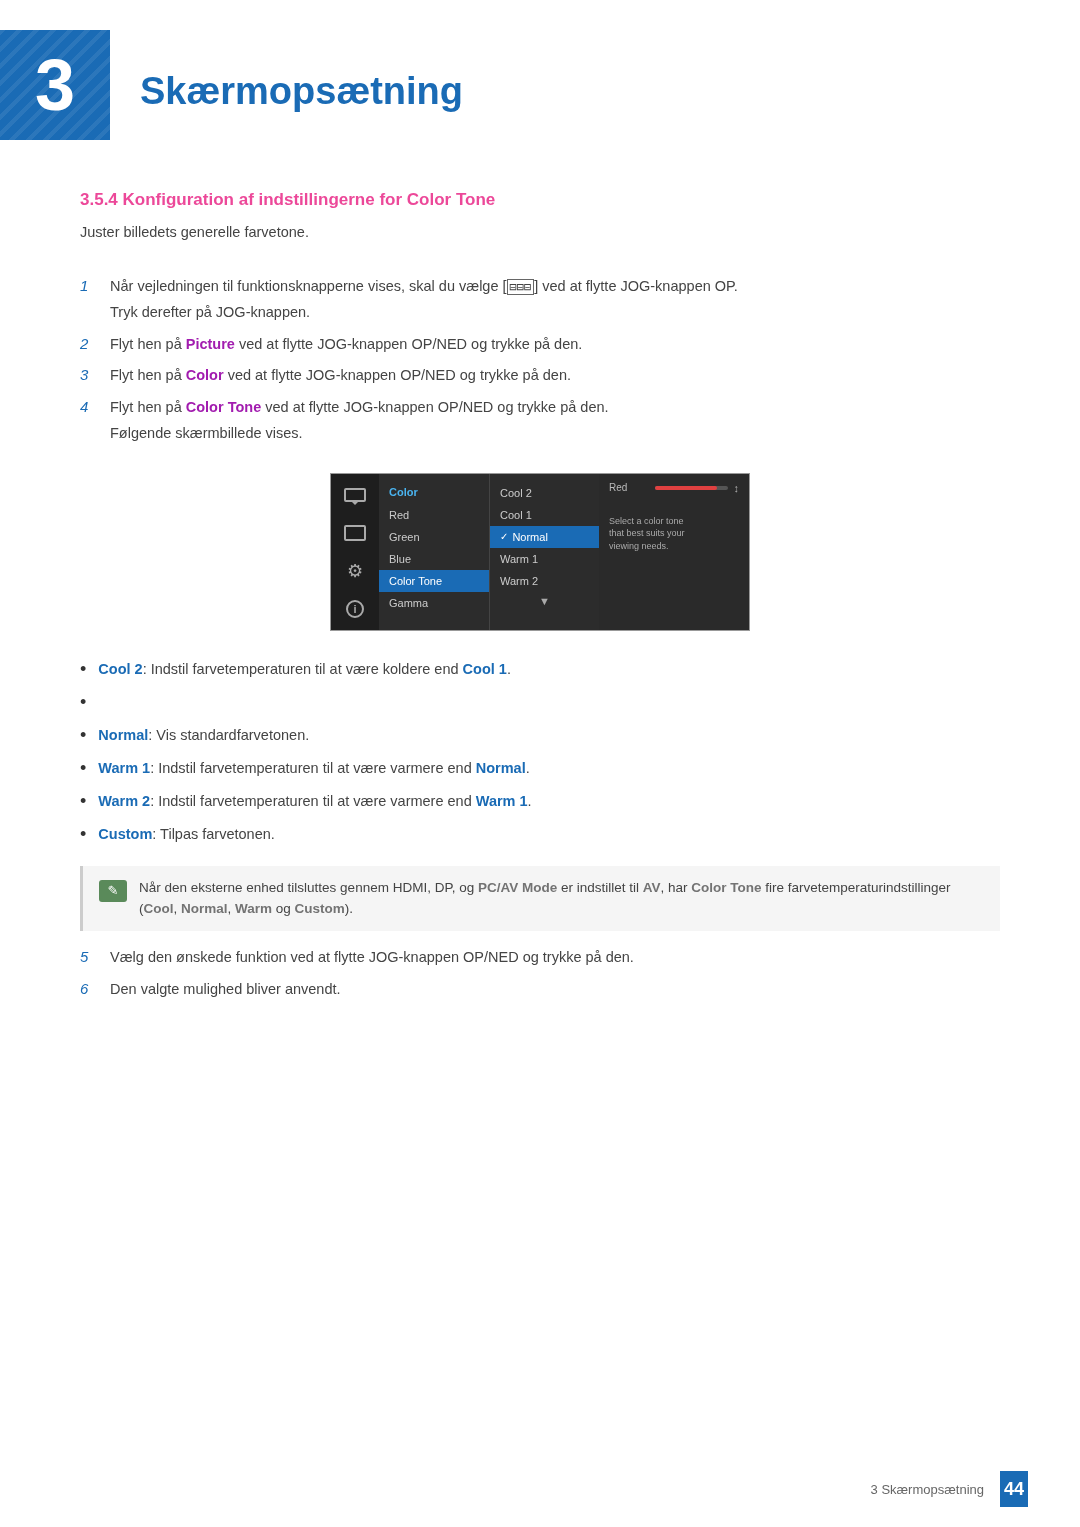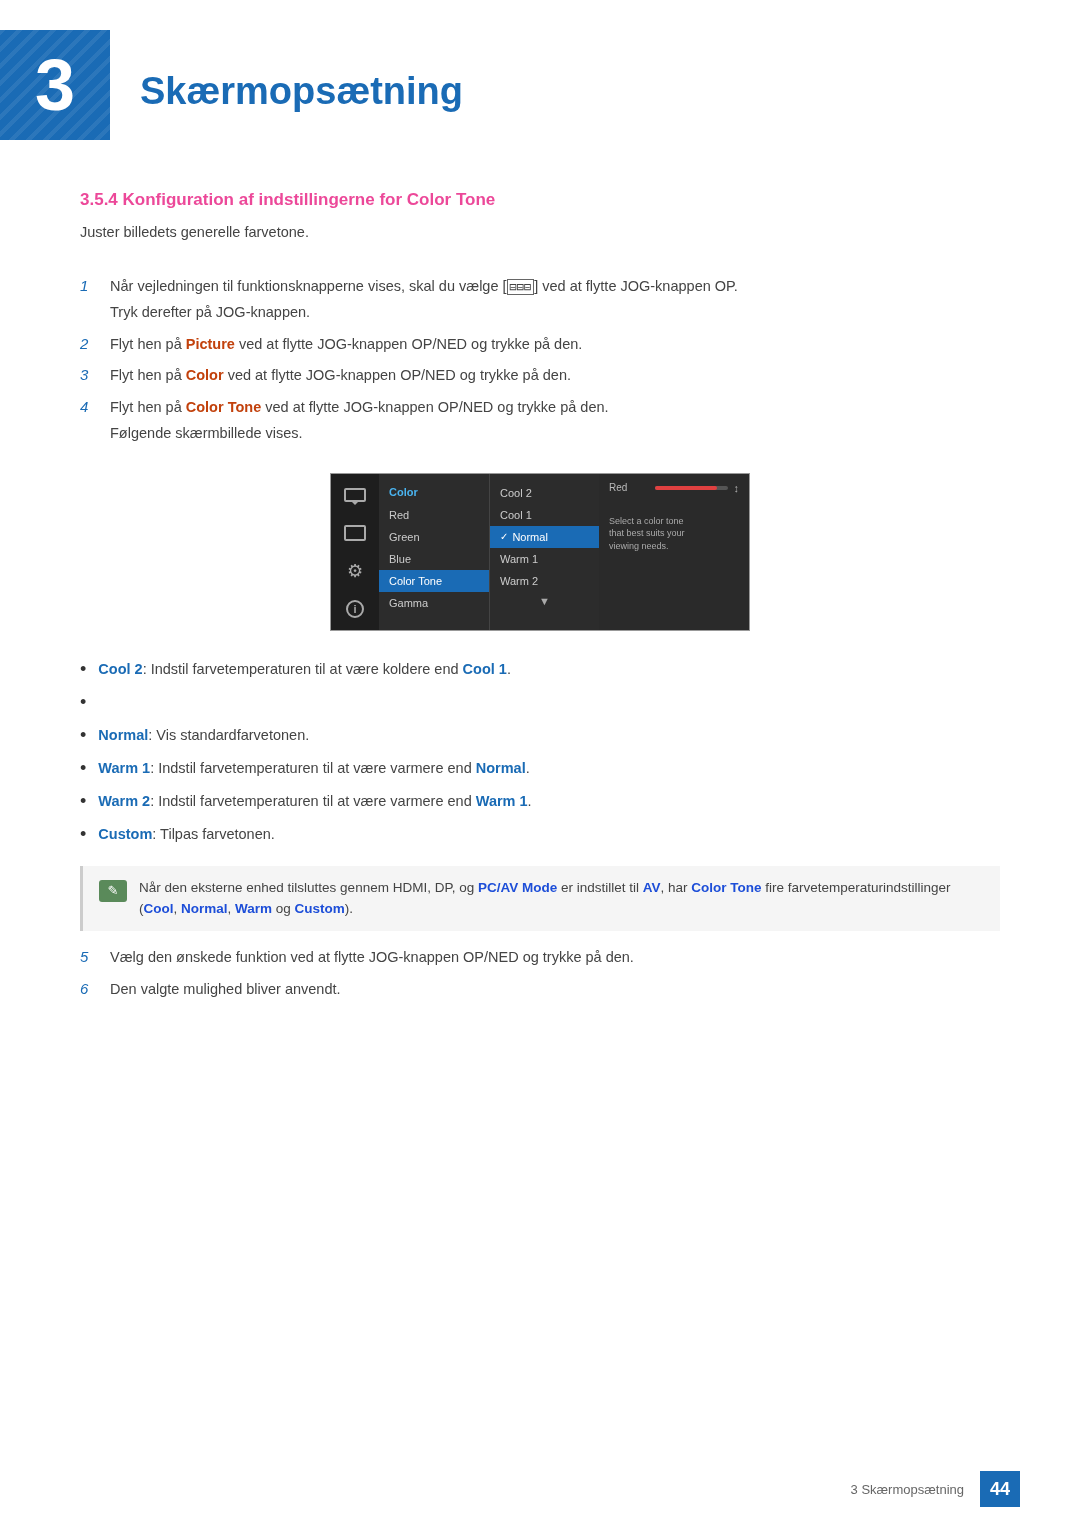--- a/index.html
+++ b/index.html
@@ -84,21 +84,21 @@
       font-style: italic;
       color: #1a6bb5;
       font-size: 15px;
       min-width: 30px;
       padding-top: 1px;
     }
     .step-text {
       flex: 1;
       line-height: 1.5;
     }
-    .step-text .bold { font-weight: bold; color: #c2410c; }
+    .step-text .bold { font-weight: bold; color: #a21caf; }
     .step-note {
       margin-top: 4px;
       display: block;
     }
 
     
     .screenshot-wrapper {
       display: flex;
       justify-content: center;
       margin: 28px 0 28px 0;
@@ -261,41 +261,41 @@
       color: #fff;
       font-size: 13px;
       flex-shrink: 0;
       margin-top: 2px;
     }
     .note-text {
       font-size: 13.5px;
       color: #444;
       line-height: 1.55;
     }
-    .note-text .blue { color: #1d4ed8; font-weight: bold; }
+    .note-text .blue { color: #737373; font-weight: bold; }
 
     
     .footer {
       position: absolute;
       bottom: 20px;
-      right: 60px;
+      right: 52px;
       display: flex;
       align-items: center;
       gap: 16px;
     }
     .footer-text {
       font-size: 13px;
       color: #666;
     }
     .footer-page {
       background: #1a6bb5;
       color: #fff;
       font-size: 18px;
       font-weight: bold;
-      width: 40px;
+      width: 28px;
       height: 36px;
       display: flex;
       align-items: center;
       justify-content: center;
     }
   </style>
 </head>
 <body>
 
 <div class="chapter-header">

